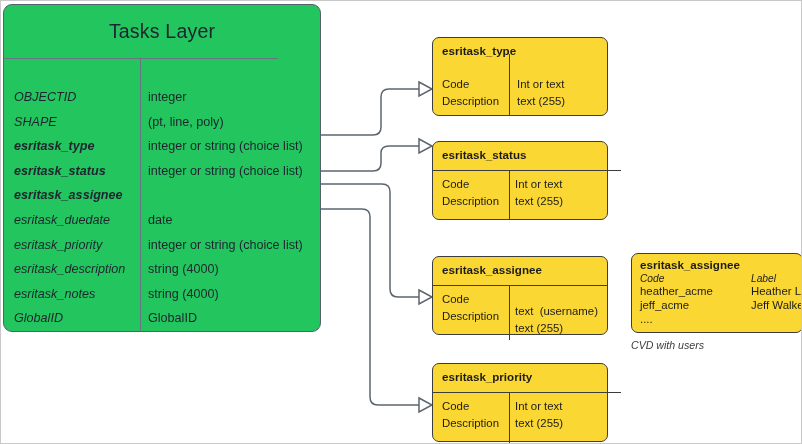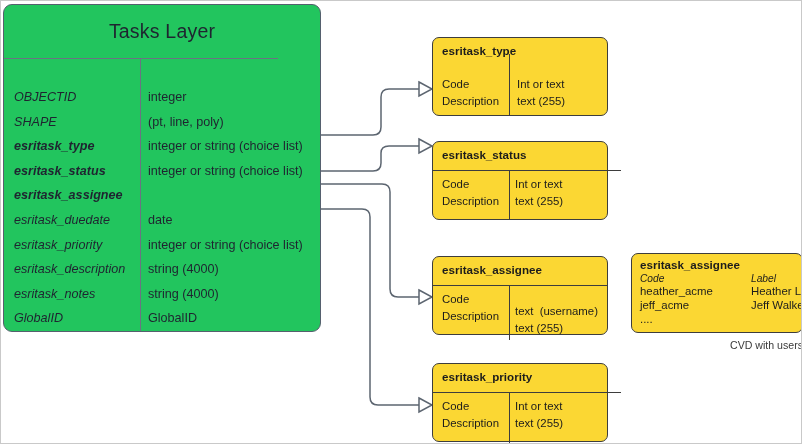--- a/index.html
+++ b/index.html
@@ -173,22 +173,23 @@
   .cvd-row.hdr .c1, .cvd-row.hdr .c2 { font-style: italic; font-size: 10.2px; }
   #cvd-r0 { left: 8px; top: 19px; }
   #cvd-r1 { left: 8px; top: 31px; }
   #cvd-r2 { left: 8px; top: 45px; }
   #cvd-r3 { left: 8px; top: 59px; }
   #cvd-caption {
     position: absolute;
     left: 630px;
     top: 338px;
     width: 172px;
-    text-align: right;
+    text-align: left;
     font-size: 10.6px;
+    font-style: italic;
     color: #3a3a3a;
   }
 
   
   #connectors {
     position: absolute;
     left: 0; top: 0;
     width: 802px; height: 444px;
     pointer-events: none;
   }

